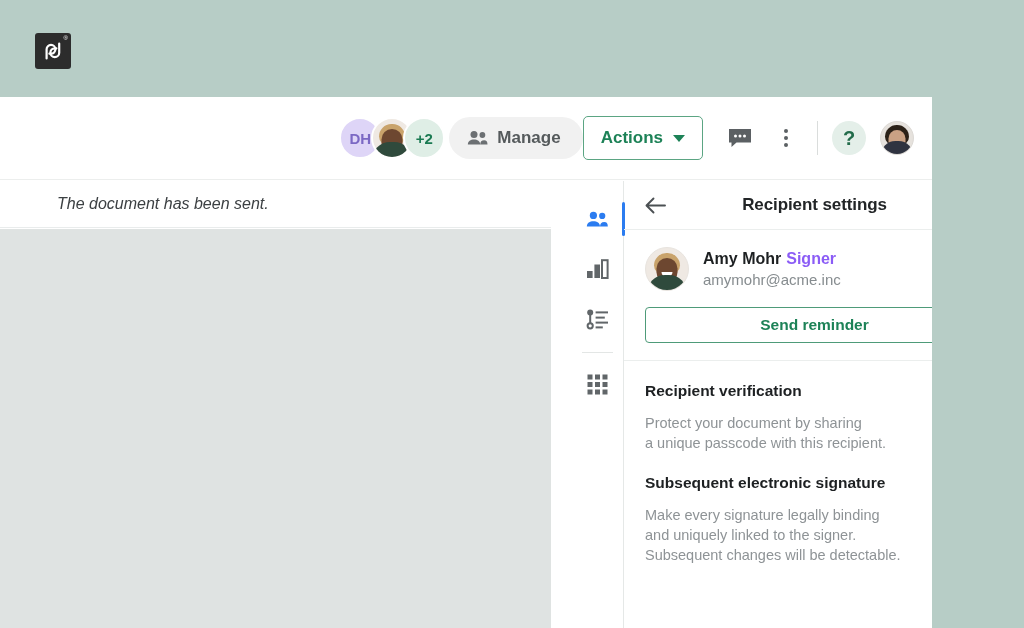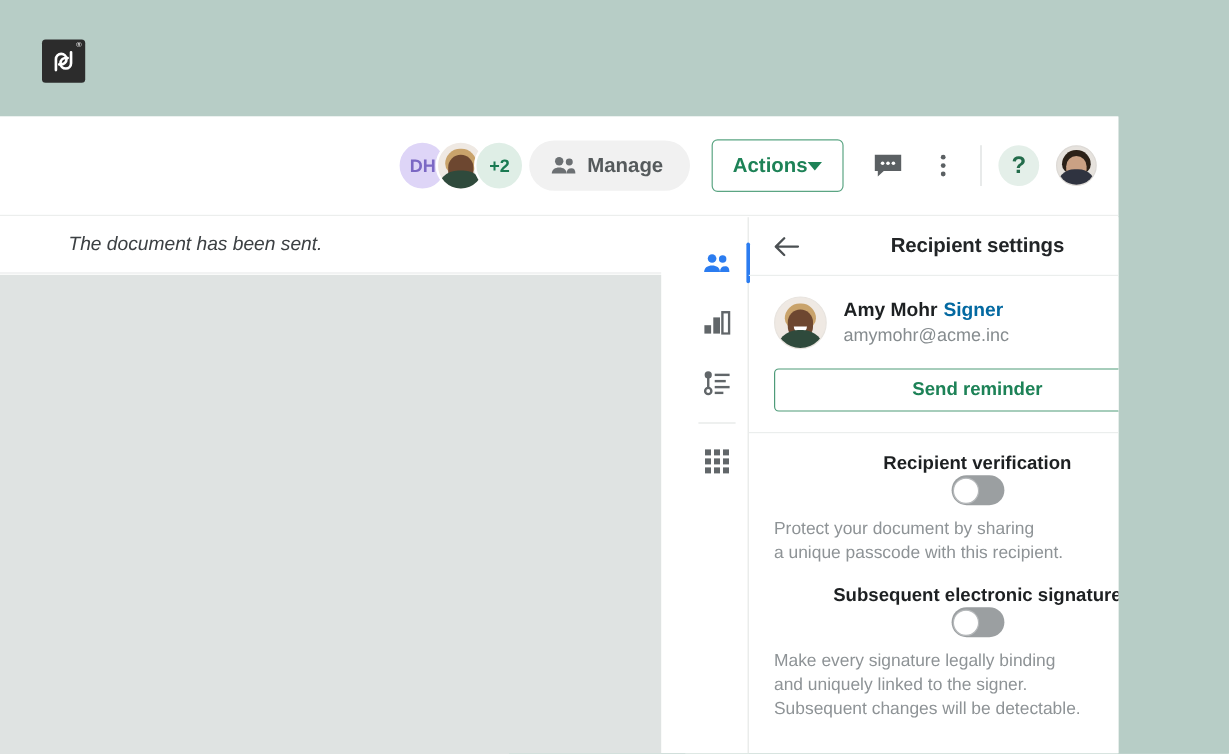--- a/index.html
+++ b/index.html
@@ -91,24 +91,24 @@
     display: flex; align-items: center; gap: 9px;
     padding: 0 22px 0 18px;
     font-size: 17px; font-weight: bold; color: #555a5c;
     margin-left: 4px; cursor: pointer;
     font-family: "Liberation Sans", sans-serif;
   }
 
   .actions-btn {
     height: 44px; border-radius: 5px;
     border: 1.5px solid #5ba583; background: #ffffff;
-    display: flex; align-items: center; 
+    display: flex; align-items: center; gap: 10px;
     padding: 0 17px;
     font-size: 17px; font-weight: bold; color: #1d8257;
-    margin-left: 18px; cursor: pointer;
+    cursor: pointer;
     font-family: "Liberation Sans", sans-serif;
   }
   .caret {
     width: 0; height: 0;
     border-left: 6px solid transparent; border-right: 6px solid transparent;
     border-top: 7px solid #1d8257;
   }
 
   .icon-btn {
     width: 34px; height: 34px;
@@ -205,38 +205,38 @@
     display: flex; align-items: center; justify-content: center; }
 
   .recipient-block { padding: 17px 21px 0 21px; }
   .recipient-row { display: flex; align-items: center; gap: 14px; }
   .rec-avatar {
     width: 44px; height: 44px; border-radius: 50%;
     overflow: hidden; position: relative; background: #efe9e3;
     border: 1px solid #e8e4df; flex: 0 0 auto;
   }
   .rec-name-line { font-size: 16px; font-weight: bold; color: #1d2022; }
-  .rec-role { color: #0369a1; font-weight: bold; margin-left: 5px; text-align: center; }
+  .rec-role { color: #8b5cf6; font-weight: bold; margin-left: 5px; text-align: center; }
   .rec-email { font-size: 15px; color: #868c8f; margin-top: 3px; }
 
   .send-reminder {
     margin: 16px 21px 0 21px;
     width: 339px; height: 36px;
     border: 1.5px solid #4e9b79; border-radius: 4px;
     background: #ffffff; color: #1d8257;
     font-size: 15.5px; font-weight: bold; cursor: pointer;
     font-family: "Liberation Sans", sans-serif;
     text-align: center;
   }
 
   .panel-divider { height: 1px; background: #ebeeed; margin-top: 17px; }
 
   .setting { padding: 17px 21px 0 21px; }
   .setting-head {
-    display: flex; align-items: center; justify-content: space-between; flex-direction: column;
+    display: flex; align-items: center; justify-content: space-between;
   }
   .setting-title { font-size: 15.5px; font-weight: bold; color: #1d2022; }
   .setting-desc {
     margin-top: 10px; font-size: 14.5px; line-height: 20px;
     color: #8e9396; white-space: pre-line;
   }
 
   .toggle {
     width: 44px; height: 25px; border-radius: 13px;
     background: #9b9fa1; position: relative; cursor: pointer;

